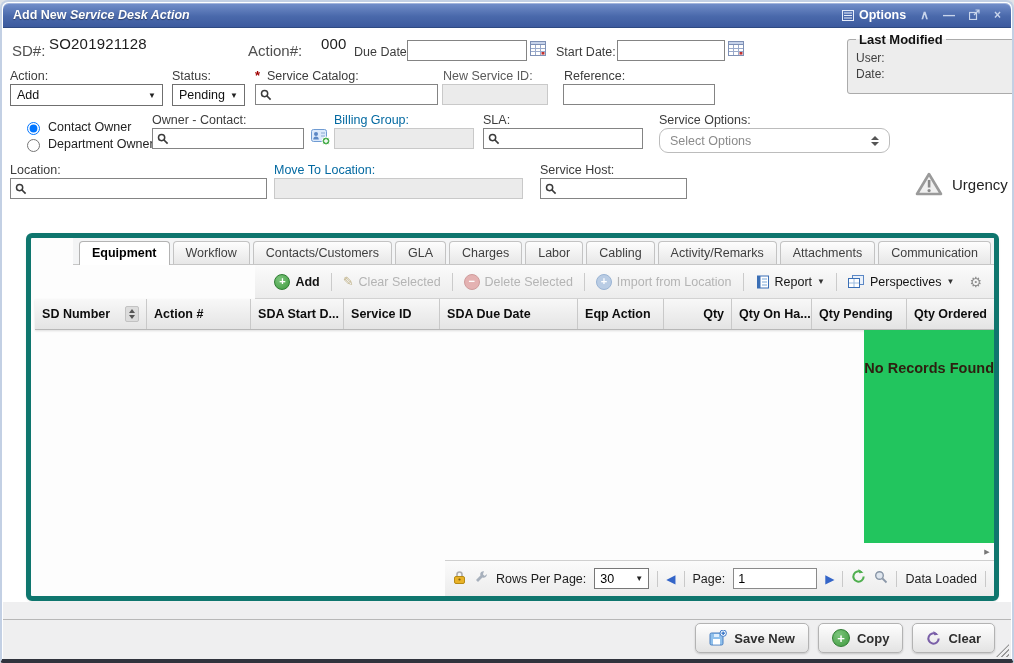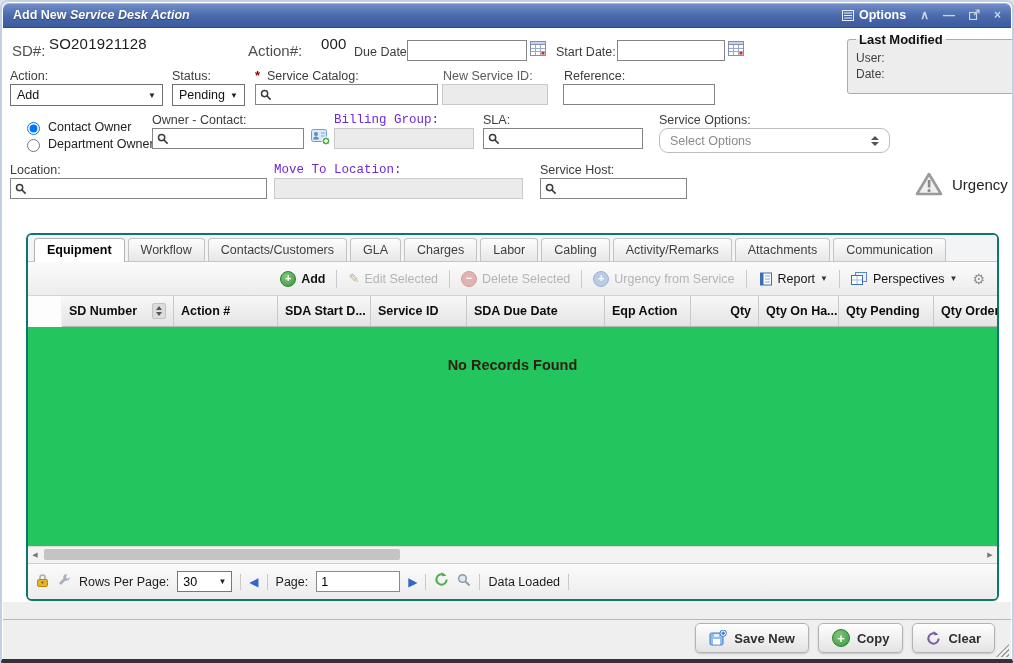--- a/index.html
+++ b/index.html
@@ -11,21 +11,21 @@
     background:linear-gradient(#7490cb,#4a69ab 55%,#3c5a9e);border-bottom:1px solid #2e4a82;
     box-shadow:inset 0 1px 0 rgba(255,255,255,.35);display:flex;align-items:center;justify-content:space-between;
     padding:0 10px;box-sizing:border-box;}
   .title{color:#fff;font-size:12.5px;font-weight:bold;text-shadow:0 1px 1px rgba(0,0,0,.4);}
   .title .emp{font-style:italic;}
   .tb-right{display:flex;align-items:center;gap:14px;color:#d3ddf0;}
   .options{display:flex;align-items:center;gap:5px;color:#fff;font-size:12.5px;font-weight:bold;cursor:pointer;}
   .wbtn{font-size:12px;font-weight:bold;color:#c9d5ec;cursor:pointer;line-height:1;}
   
   .lbl{font-size:12.5px;color:#3c3c3c;white-space:nowrap;}
-  .lbl.dis{color:#6d28d9;font-family:Liberation Mono, monospace;}
+  .lbl.dis{color:#0369a1;}
   .biglbl{font-size:15px;color:#4f4f4f;}
   .bigval{font-size:15px;color:#1c1c1c;letter-spacing:.2px;}
   .iwrap{position:absolute;display:flex;align-items:center;}
   .iwrap .mag{position:absolute;left:5px;pointer-events:none;}
   .txt{box-sizing:border-box;width:100%;height:21px;border:1px solid #848484;background:#fff;
     font-family:"Liberation Sans",sans-serif;font-size:12.5px;padding:0 4px;outline:none;}
   .txt.has-mag{padding-left:21px;}
   .txt.dis{background:#ebebeb;border-color:#c9c9c9;}
   .sel{box-sizing:border-box;height:22px;border:1px solid #6f6f6f;background:#fff;display:flex;align-items:center;
     justify-content:space-between;padding:0 6px;font-size:12.5px;color:#111;cursor:pointer;}
@@ -34,22 +34,22 @@
     align-items:center;justify-content:space-between;padding:0 10px;font-size:12.5px;color:#8b8b8b;cursor:pointer;}
   .updown{display:flex;flex-direction:column;gap:2px;}
   .tri-up{width:0;height:0;border-left:4px solid transparent;border-right:4px solid transparent;border-bottom:4px solid #555;}
   .tri-dn{width:0;height:0;border-left:4px solid transparent;border-right:4px solid transparent;border-top:4px solid #555;}
   .radio-row{display:flex;align-items:center;gap:5px;font-size:12.5px;color:#222;}
   fieldset.lastmod{position:absolute;left:845px;top:30px;width:157px;height:56px;margin:0;border:1px solid #ababab;
     border-radius:3px;background:#ededed;padding:2px 8px;}
   fieldset.lastmod legend{font-size:13px;font-weight:bold;color:#111;padding:0 3px;}
   .lm-line{font-size:12px;color:#3f3f3f;margin-top:2px;}
   
-  .panel{position:absolute;left:24px;top:231px;width:973px;height:368px;box-sizing:border-box;border:2px solid #0f766e;
-    border-radius:6px;background:#fdfdfd;display:flex;flex-direction:column;overflow:hidden;box-shadow:0 1px 2px rgba(0,0,0,.08);}
+  .panel{position:absolute;left:24px;top:231px;width:973px;height:368px;box-sizing:border-box;border:5px solid #0f766e;
+    border-radius:6px;background:#fdfdfd;display:flex;flex-direction:column;overflow:hidden;box-shadow:0 1px 2px rgba(0,0,0,.08);align-items:flex-end;}
   .tabstrip{height:27px;background:#f3f4f5;border-bottom:1px solid #c6c6c6;display:flex;align-items:flex-end;
     padding:3px 0 0 6px;box-sizing:border-box;}
   .tab{box-sizing:border-box;border:1px solid #c3c3c3;border-bottom:none;border-radius:4px 4px 0 0;margin-right:3px;
     padding:4px 12px 4px;font-size:12.5px;color:#3f3f3f;background:linear-gradient(#fdfdfd,#e7e7e7);cursor:pointer;white-space:nowrap;}
   .tab.active{background:#fff;color:#000;font-weight:bold;border-color:#b3b3b3;margin-bottom:-1px;padding-bottom:5px;}
   
   .gridbar{height:33px;background:linear-gradient(#fbfbfb,#ececec);border-bottom:1px solid #d4d4d4;display:flex;
     align-items:center;justify-content:flex-end;padding:0 12px;gap:2px;}
   .titem{display:flex;align-items:center;gap:5px;font-size:12.5px;color:#141414;padding:0 7px;cursor:pointer;white-space:nowrap;}
   .titem.dis{color:#b4b4b4;cursor:default;}
@@ -317,31 +317,31 @@
     </div>
 
     <div class="gridbar">
       <span class="titem">
         <span class="cic add">+</span>
         <b>Add</b>
       </span>
       <span class="tsep"></span>
       <span class="titem dis">
         <span class="pencil">✎</span>
-        <span>Edit Selected</span>
+        <span>Clear Selected</span>
       </span>
       <span class="tsep"></span>
       <span class="titem dis">
         <span class="cic del">−</span>
         <span>Delete Selected</span>
       </span>
       <span class="tsep"></span>
       <span class="titem dis">
         <span class="cic imp">+</span>
-        <span>Urgency from Service</span>
+        <span>Import from Location</span>
       </span>
       <span class="tsep"></span>
       <span class="titem">
         <svg width="15" height="14" viewBox="0 0 15 14">
             <rect x="2.5" y="1" width="11" height="12" fill="#fff" stroke="#3b6fb5"></rect>
             <rect x="2.5" y="1" width="3" height="12" fill="#3b6fb5"></rect>
             <line x1="7" y1="4" x2="12" y2="4" stroke="#7ba7d7"></line>
             <line x1="7" y1="7" x2="12" y2="7" stroke="#7ba7d7"></line>
             <line x1="7" y1="10" x2="12" y2="10" stroke="#7ba7d7"></line>
           </svg>

